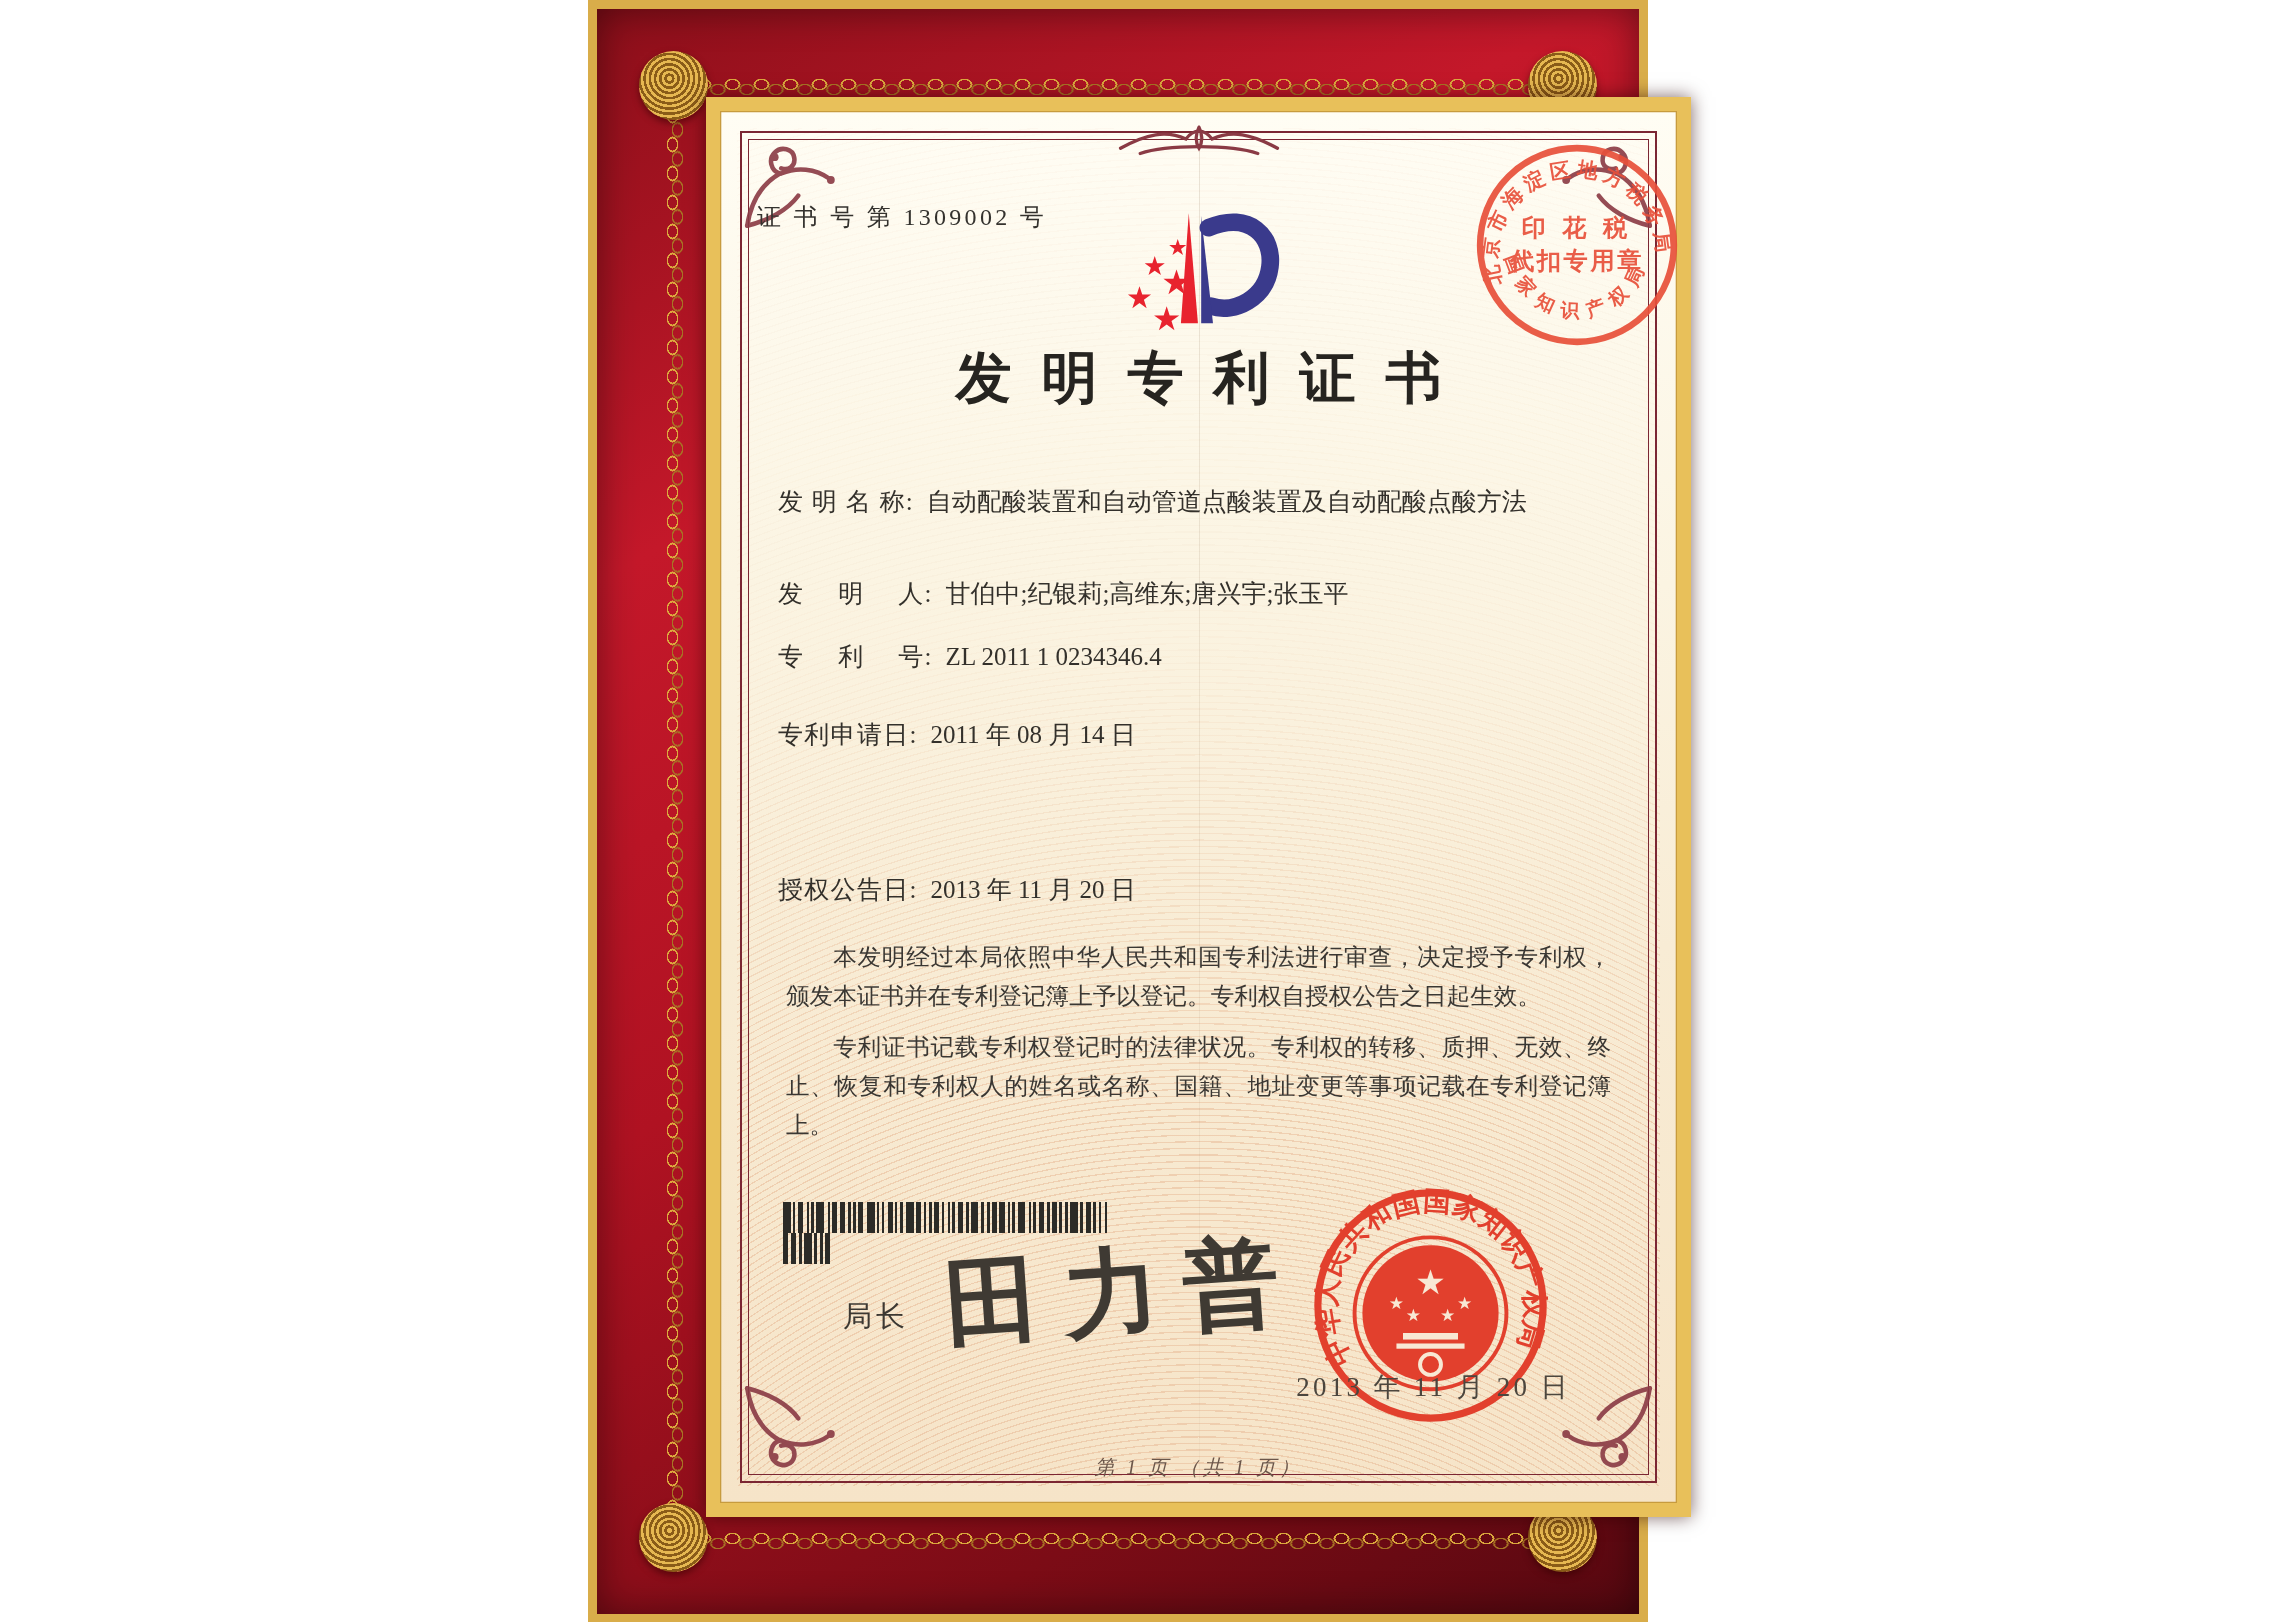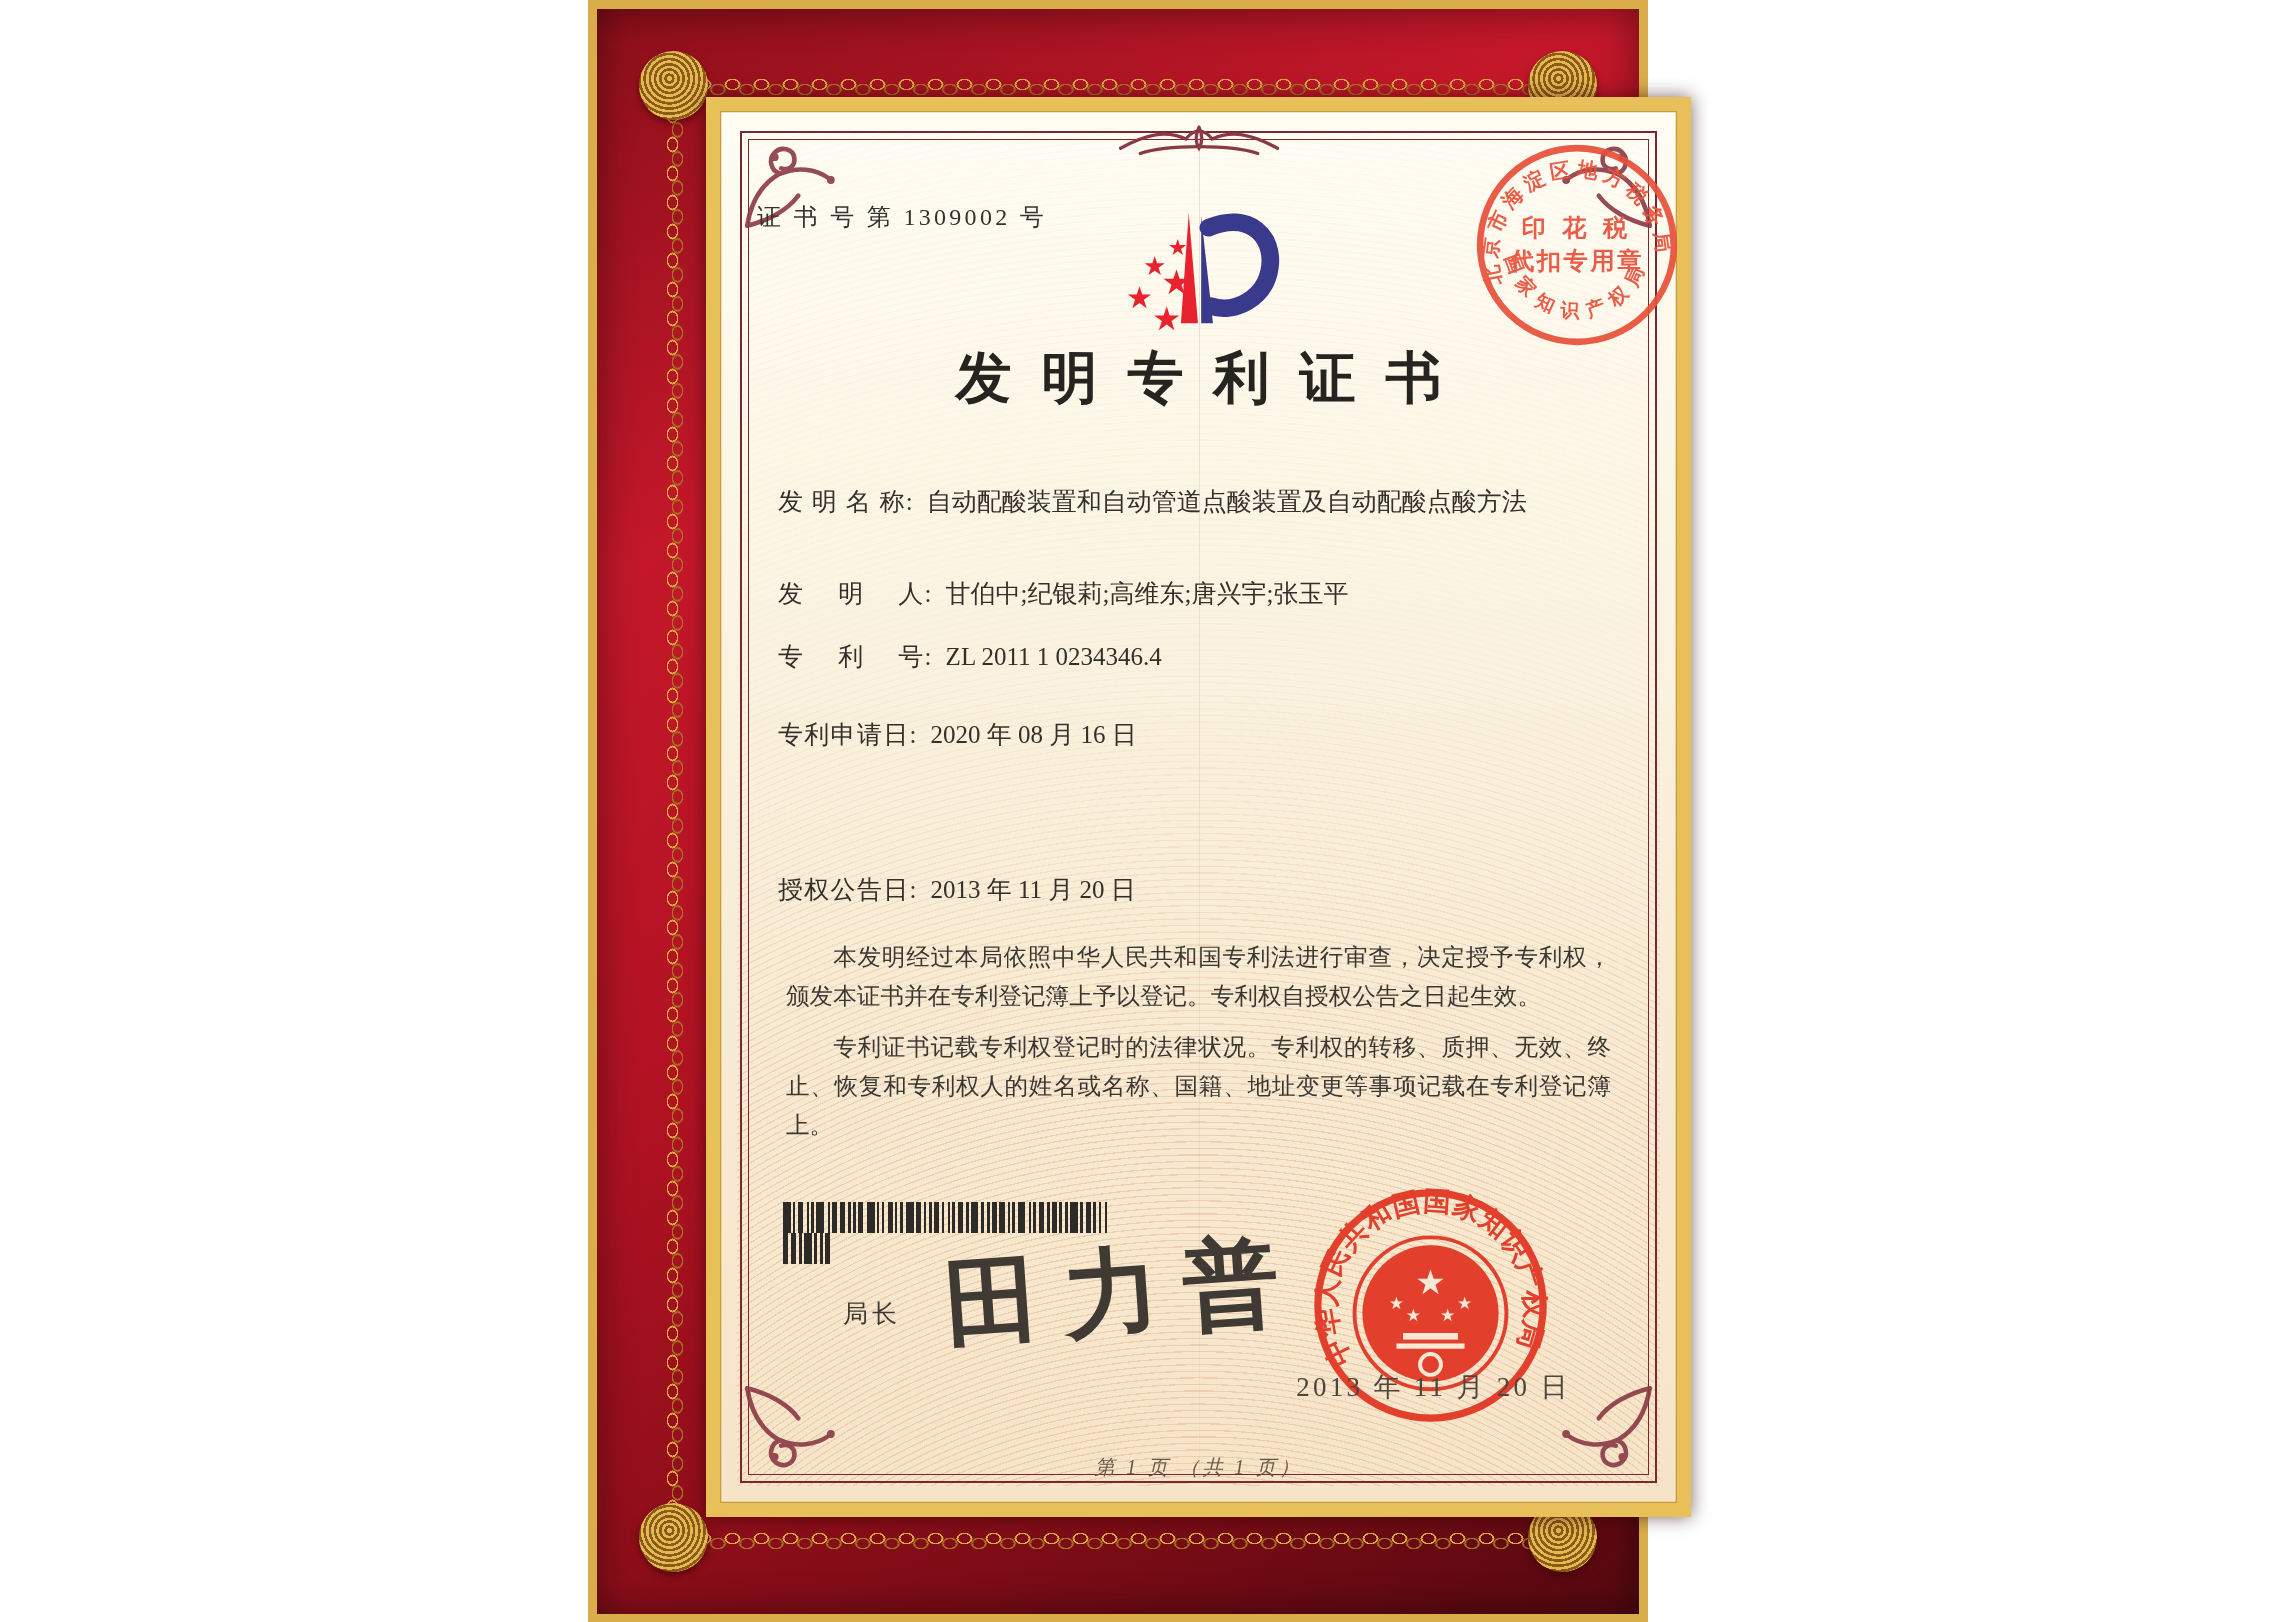--- a/index.html
+++ b/index.html
@@ -57,21 +57,21 @@
   .stamp{position:absolute;left:749px;top:26px;opacity:.92;}
   .title{position:absolute;left:0;width:100%;top:230px;text-align:center;
     font-size:56px;font-weight:bold;color:#262420;letter-spacing:30px;text-indent:30px;}
   .field{position:absolute;left:58px;font-size:25px;color:#33302b;white-space:nowrap;}
   .field .lbl{letter-spacing:1.3px;} .field .val{margin-left:6.5px;}
   .body-text{position:absolute;left:54px;right:54px;top:815px;font-size:23.6px;line-height:39px;
     color:#3a3733;text-align:justify;}
   .body-text p{margin:12px;text-indent:2em;}
   .barcode{position:absolute;left:63px;top:1091px;width:330px;height:31px;font-size:0;}
   .barcode i{display:inline-block;height:100%;background:#2c2b27;}
-  .sig-title{position:absolute;left:123px;top:1186px;font-size:25px;color:#3c3832;letter-spacing:3.9px;}
+  .sig-title{position:absolute;left:123px;top:1186px;font-size:29px;color:#3c3832;letter-spacing:3.9px;}
   .sig-name{position:absolute;left:224px;top:1118px;font-size:96px;color:#3f3a33;
     letter-spacing:23.6px;transform:rotate(-4deg);font-family:"DejaVu Serif",serif;font-weight:600;}
   .seal{position:absolute;left:573px;top:1057px;}
   .seal-date{position:absolute;left:576px;top:1258px;width:275px;text-align:center;
     font-size:27px;color:#4c463e;letter-spacing:3.3px;}
   .footer{position:absolute;left:0;width:100%;top:1343px;text-align:center;
     font-size:20px;color:#6b564a;letter-spacing:3.3px;font-style:italic;}
 </style>
 </head>
 <body>
@@ -174,21 +174,21 @@
       <div class="field" style="top:466px">
         <span class="lbl">发　 明　 人:</span>
         <span class="val">甘伯中;纪银莉;高维东;唐兴宇;张玉平</span>
       </div>
       <div class="field" style="top:529px">
         <span class="lbl">专　 利　 号:</span>
         <span class="val">ZL 2011 1 0234346.4</span>
       </div>
       <div class="field" style="top:607px">
         <span class="lbl">专利申请日:</span>
-        <span class="val">2020 年 08 月 16 日</span>
+        <span class="val">2011 年 08 月 14 日</span>
       </div>
       <div class="field" style="top:762px">
         <span class="lbl">授权公告日:</span>
         <span class="val">2013 年 11 月 20 日</span>
       </div>
 
       <div class="body-text">
         <p>本发明经过本局依照中华人民共和国专利法进行审查，决定授予专利权，颁发本证书并在专利登记簿上予以登记。专利权自授权公告之日起生效。</p>
         <p>专利证书记载专利权登记时的法律状况。专利权的转移、质押、无效、终止、恢复和专利权人的姓名或名称、国籍、地址变更等事项记载在专利登记簿上。</p>
       </div>

